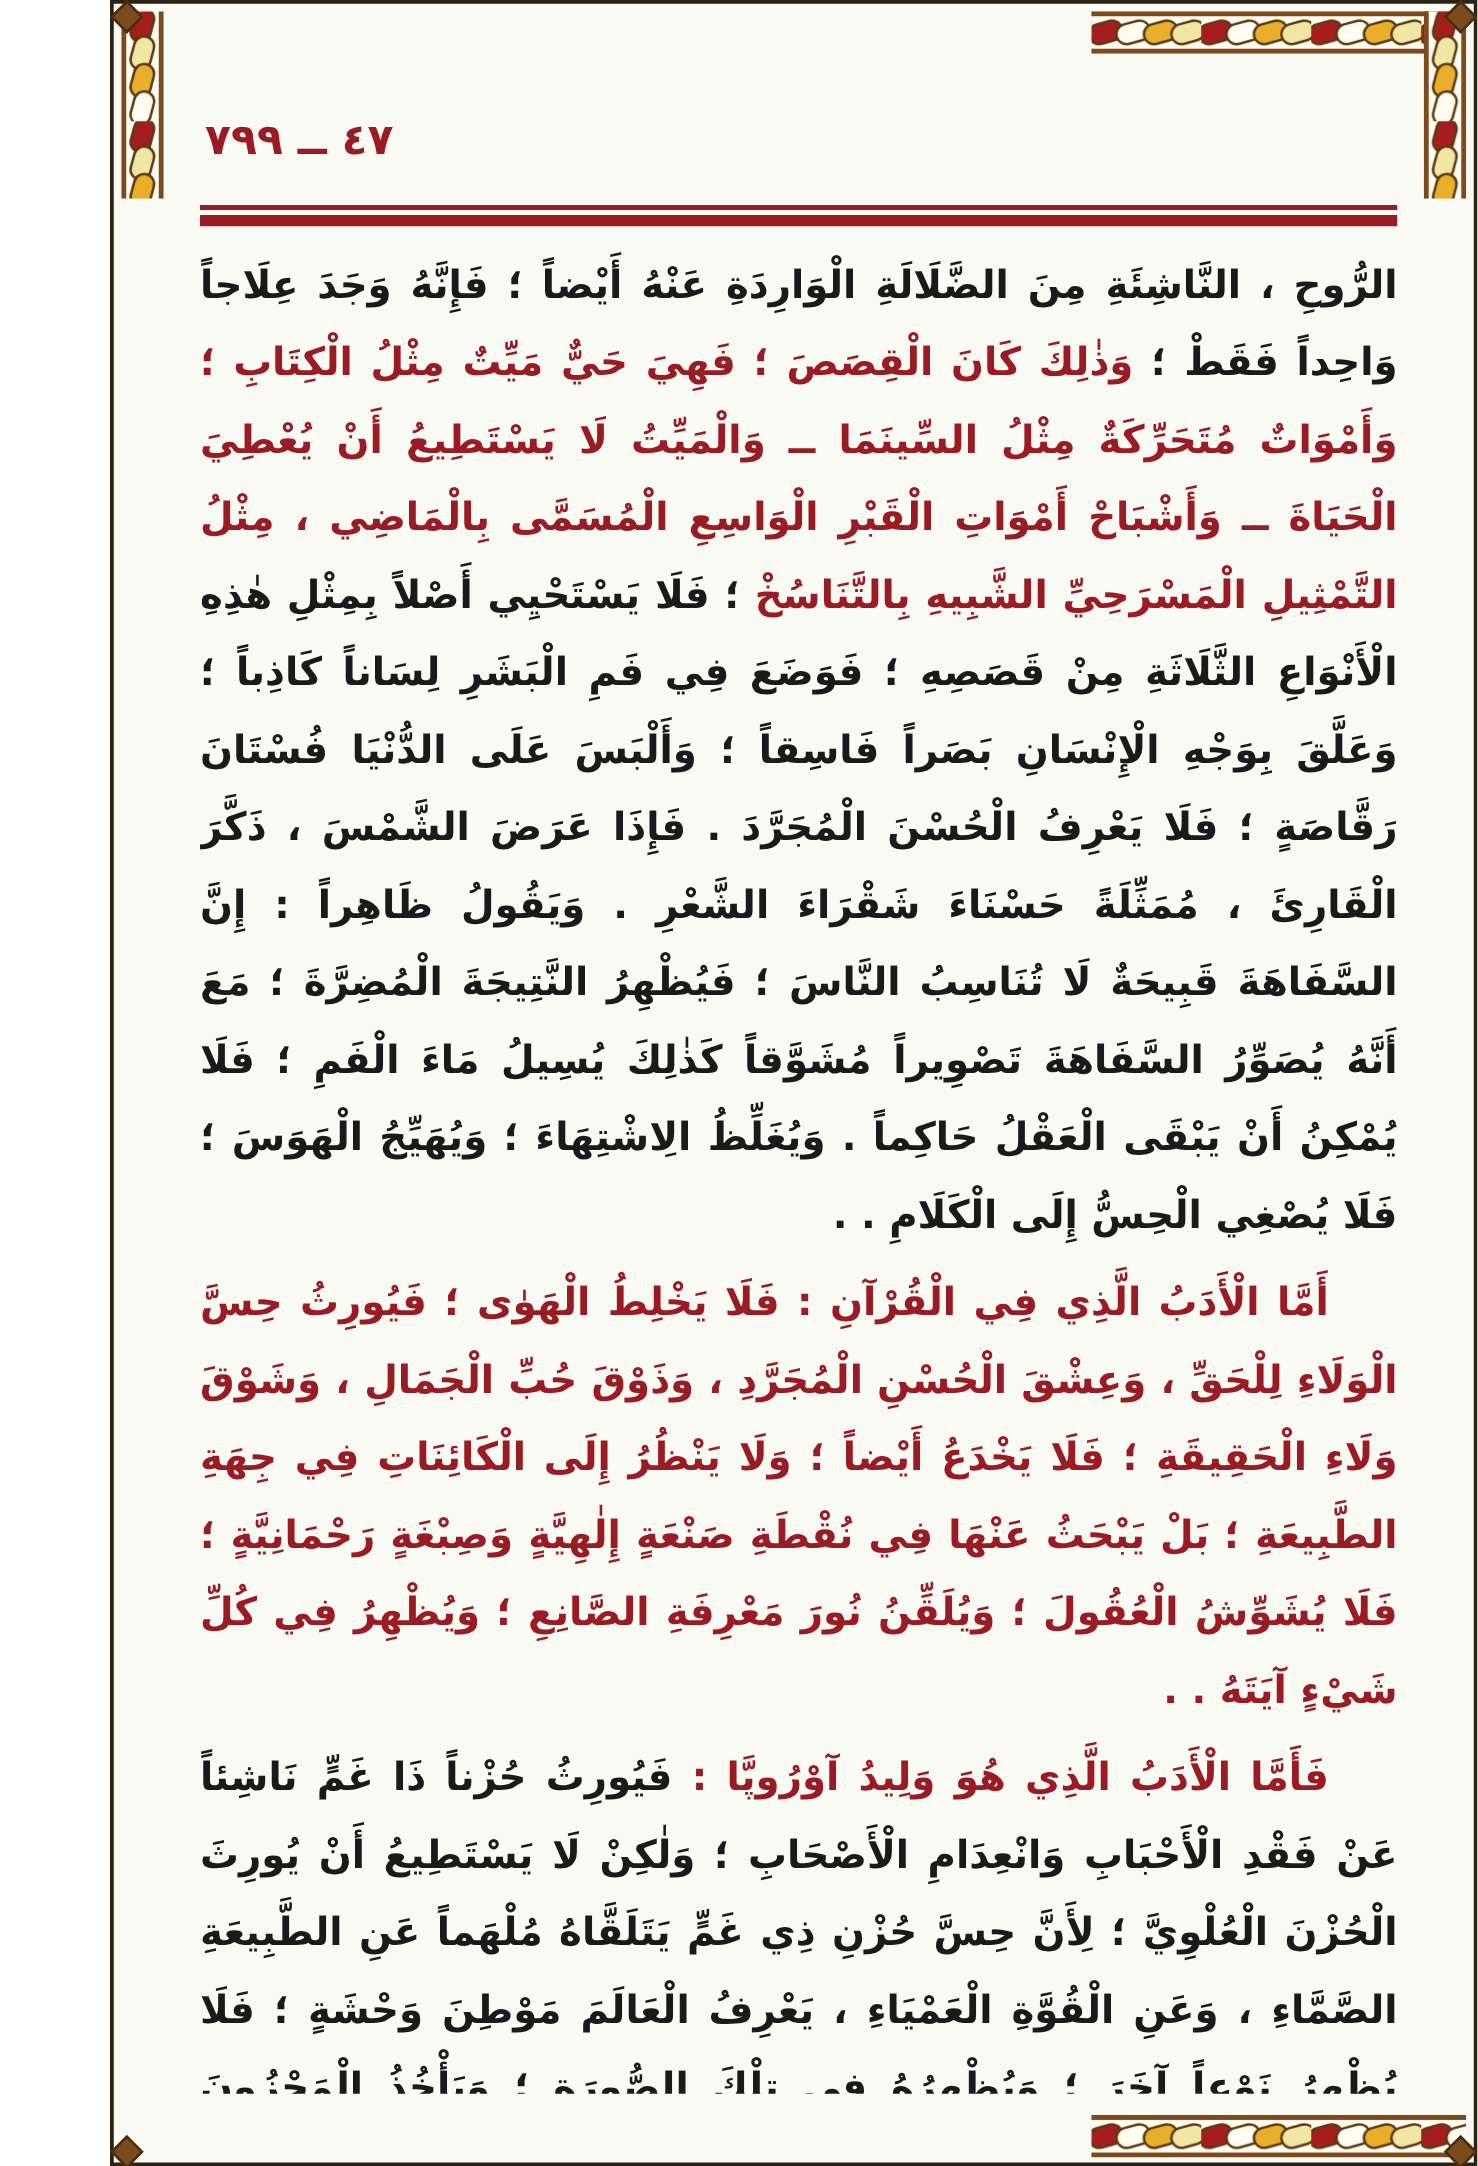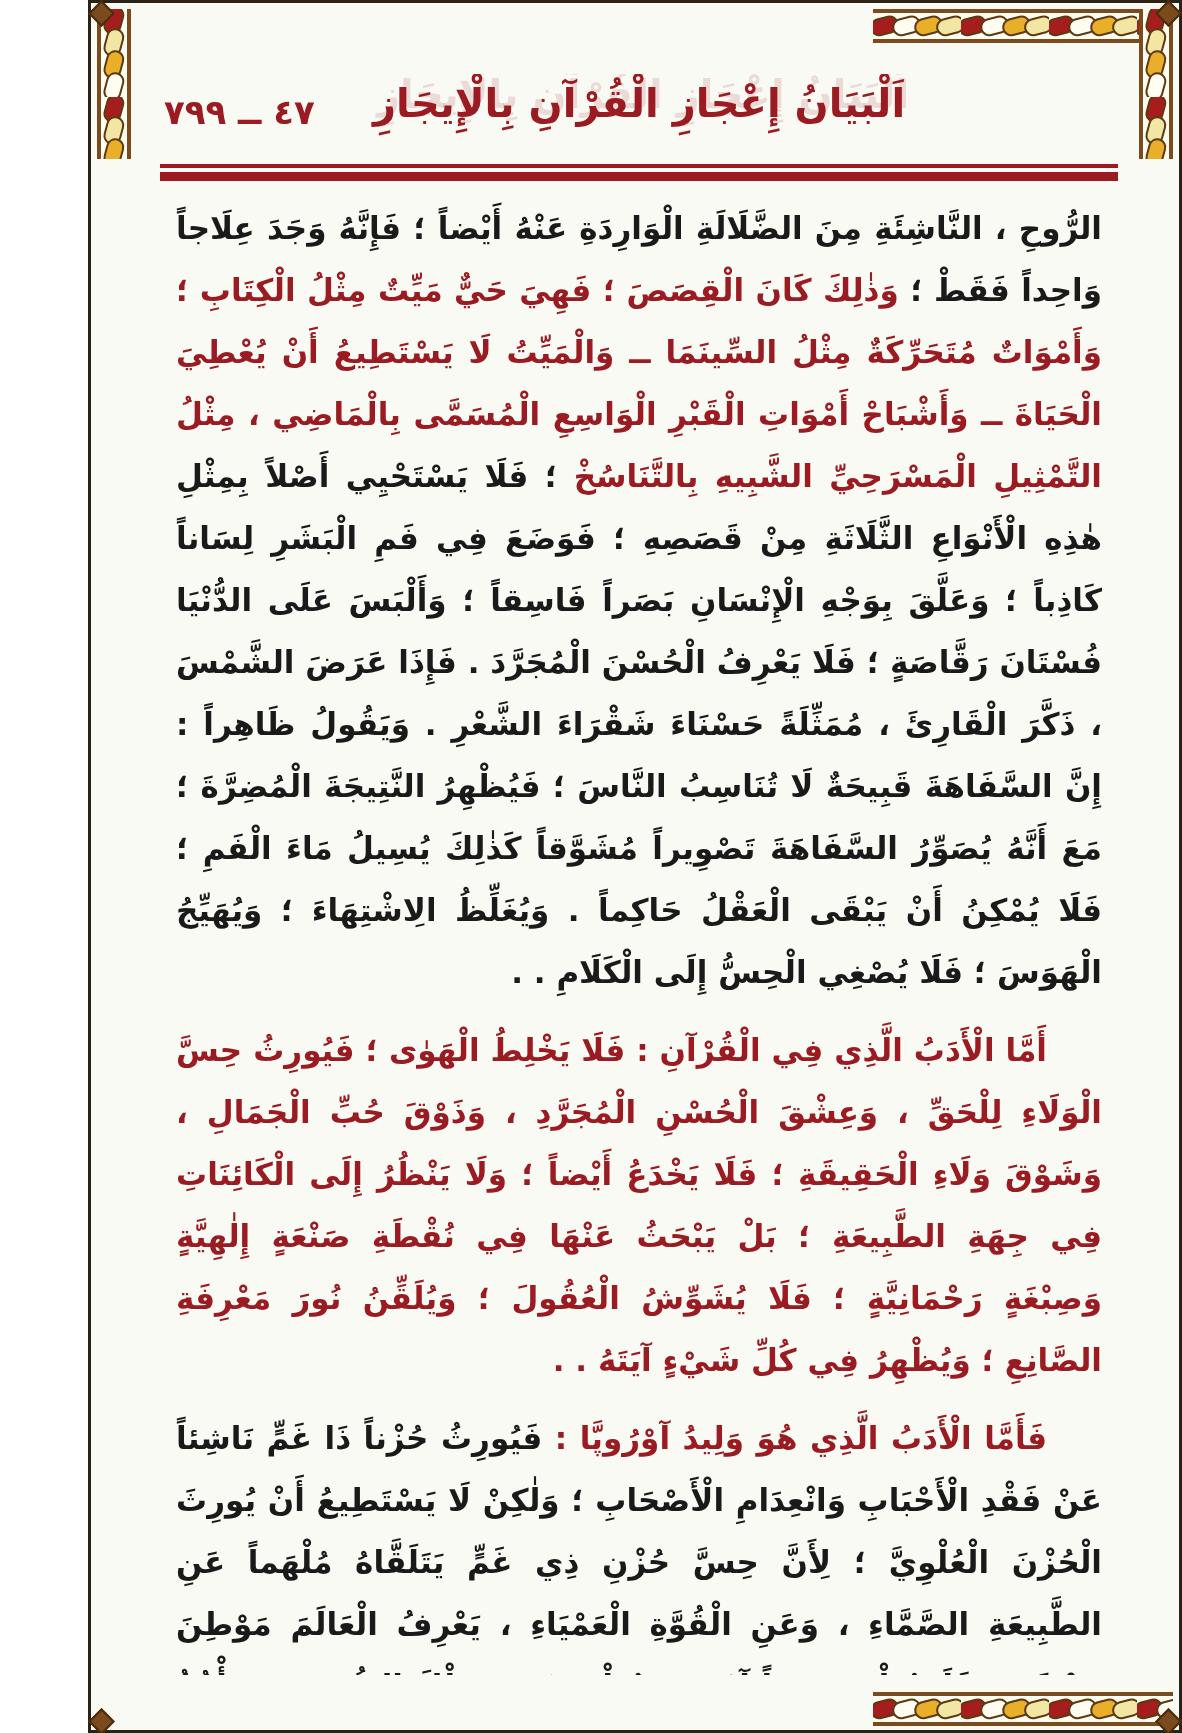--- a/index.html
+++ b/index.html
@@ -28,21 +28,21 @@
 
   .content{position:absolute;left:72px;right:64px;top:74px;bottom:58px;overflow:hidden;}
   .header{position:relative;height:84px;}
   .page-ref{position:absolute;right:auto;left:4px;top:18px;color:var(--red);font-weight:700;font-size:34px;direction:rtl;}
   .doc-title{position:absolute;left:0;right:0;top:6px;text-align:center;color:var(--red);font-weight:700;font-size:40px;
     text-shadow:4px -9px 0 rgba(154,28,34,0.14);}
   .rule-thin{height:4px;background:var(--red);margin-top:6px;}
   .rule-thick{height:9px;background:var(--red);margin-top:4px;}
 
   .body-text{margin-top:16px;direction:rtl;text-align:justify;font-size:31px;line-height:62px;font-weight:700;color:var(--ink);}
-  .body-text p{margin:16px;}
+  .body-text p{margin:0;}
   .body-text p.indent{text-indent:55px;margin-top:8px;}
   .body-text .red{color:var(--red);}
   .body-text .black{color:var(--ink);}
 </style>
 </head>
 <body>
 
 <div class="page">
 
   <div class="edge-line"></div>
@@ -84,21 +84,20 @@
     <rect width="100%" height="100%" fill="url(#chainV)"></rect>
   </svg>
   <div class="corner tl"></div>
   <div class="corner tr"></div>
   <div class="corner bl"></div>
   <div class="corner br"></div>
 
   <div class="content">
     <div class="header">
       <div class="page-ref">٤٧ ــ ٧٩٩</div>
-      <div class="doc-title">اَلْبَيَانُ إِعْجَازِ الْقُرْآنِ بِالْإِيجَازِ</div>
     </div>
     <div class="rule-thin"></div>
     <div class="rule-thick"></div>
 
     <div class="body-text">
         <p><span class="black">الرُّوحِ ، النَّاشِئَةِ مِنَ الضَّلَالَةِ الْوَارِدَةِ عَنْهُ أَيْضاً ؛ فَإِنَّهُ وَجَدَ عِلَاجاً وَاحِداً فَقَطْ ؛ </span><span class="red">وَذٰلِكَ كَانَ الْقِصَصَ ؛ فَهِيَ حَيٌّ مَيِّتٌ مِثْلُ الْكِتَابِ ؛ وَأَمْوَاتٌ مُتَحَرِّكَةٌ مِثْلُ السِّينَمَا ــ وَالْمَيِّتُ لَا يَسْتَطِيعُ أَنْ يُعْطِيَ الْحَيَاةَ ــ وَأَشْبَاحْ أَمْوَاتِ الْقَبْرِ الْوَاسِعِ الْمُسَمَّى بِالْمَاضِي ، مِثْلُ التَّمْثِيلِ الْمَسْرَحِيِّ الشَّبِيهِ بِالتَّنَاسُخْ </span><span class="black">؛ فَلَا يَسْتَحْيِي أَصْلاً بِمِثْلِ هٰذِهِ الْأَنْوَاعِ الثَّلَاثَةِ مِنْ قَصَصِهِ ؛ فَوَضَعَ فِي فَمِ الْبَشَرِ لِسَاناً كَاذِباً ؛ وَعَلَّقَ بِوَجْهِ الْإِنْسَانِ بَصَراً فَاسِقاً ؛ وَأَلْبَسَ عَلَى الدُّنْيَا فُسْتَانَ رَقَّاصَةٍ ؛ فَلَا يَعْرِفُ الْحُسْنَ الْمُجَرَّدَ . فَإِذَا عَرَضَ الشَّمْسَ ، ذَكَّرَ الْقَارِئَ ، مُمَثِّلَةً حَسْنَاءَ شَقْرَاءَ الشَّعْرِ . وَيَقُولُ ظَاهِراً : إِنَّ السَّفَاهَةَ قَبِيحَةٌ لَا تُنَاسِبُ النَّاسَ ؛ فَيُظْهِرُ النَّتِيجَةَ الْمُضِرَّةَ ؛ مَعَ أَنَّهُ يُصَوِّرُ السَّفَاهَةَ تَصْوِيراً مُشَوَّقاً كَذٰلِكَ يُسِيلُ مَاءَ الْفَمِ ؛ فَلَا يُمْكِنُ أَنْ يَبْقَى الْعَقْلُ حَاكِماً . وَيُغَلِّظُ الِاشْتِهَاءَ ؛ وَيُهَيِّجُ الْهَوَسَ ؛ فَلَا يُصْغِي الْحِسُّ إِلَى الْكَلَامِ . .</span></p>
         <p class="indent"><span class="red">أَمَّا الْأَدَبُ الَّذِي فِي الْقُرْآنِ : فَلَا يَخْلِطُ الْهَوٰى ؛ فَيُورِثُ حِسَّ الْوَلَاءِ لِلْحَقِّ ، وَعِشْقَ الْحُسْنِ الْمُجَرَّدِ ، وَذَوْقَ حُبِّ الْجَمَالِ ، وَشَوْقَ وَلَاءِ الْحَقِيقَةِ ؛ فَلَا يَخْدَعُ أَيْضاً ؛ وَلَا يَنْظُرُ إِلَى الْكَائِنَاتِ فِي جِهَةِ الطَّبِيعَةِ ؛ بَلْ يَبْحَثُ عَنْهَا فِي نُقْطَةِ صَنْعَةٍ إِلٰهِيَّةٍ وَصِبْغَةٍ رَحْمَانِيَّةٍ ؛ فَلَا يُشَوِّشُ الْعُقُولَ ؛ وَيُلَقِّنُ نُورَ مَعْرِفَةِ الصَّانِعِ ؛ وَيُظْهِرُ فِي كُلِّ شَيْءٍ آيَتَهُ . .</span></p>
         <p class="indent"><span class="red">فَأَمَّا الْأَدَبُ الَّذِي هُوَ وَلِيدُ آوْرُوپَّا : </span><span class="black">فَيُورِثُ حُزْناً ذَا غَمٍّ نَاشِئاً عَنْ فَقْدِ الْأَحْبَابِ وَانْعِدَامِ الْأَصْحَابِ ؛ وَلٰكِنْ لَا يَسْتَطِيعُ أَنْ يُورِثَ الْحُزْنَ الْعُلْوِيَّ ؛ لِأَنَّ حِسَّ حُزْنِ ذِي غَمٍّ يَتَلَقَّاهُ مُلْهَماً عَنِ الطَّبِيعَةِ الصَّمَّاءِ ، وَعَنِ الْقُوَّةِ الْعَمْيَاءِ ، يَعْرِفُ الْعَالَمَ مَوْطِنَ وَحْشَةٍ ؛ فَلَا يُظْهِرُ نَوْعاً آخَرَ ؛ وَيُظْهِرُهُ فِي تِلْكَ الصُّورَةِ ؛ وَيَأْخُذُ الْمَحْزُونَ يَضَعُهُ بَيْنَ الْغُرَبَاءِ ، وَبِدُونِ صَاحِبٍ ؛ فَلَا يَتْرُكُ لَهُ أَيَّ رَجَاءٍ . وَإِنَّ حِسَّهُ هٰذَا الَّذِي أَوْرَثَهُ هُوَ إِيَّاهُ ، يَذْهَبُ مُتَدَرِّجاً بِالْهَيَجَانِ إِلَى الْإِلْحَادِ ؛ وَيُعْطِيهِ الطَّرِيقَ إِلَى التَّعْطِيلِ ؛ فَيُصْبِحُ رُجُوعُهُ مُشْكِلاً ؛ بَلْ لَا يَسْتَطِيعُ أَنْ يَرْجِعَ بَعْدُ . .</span></p>
       </div>
   </div>

